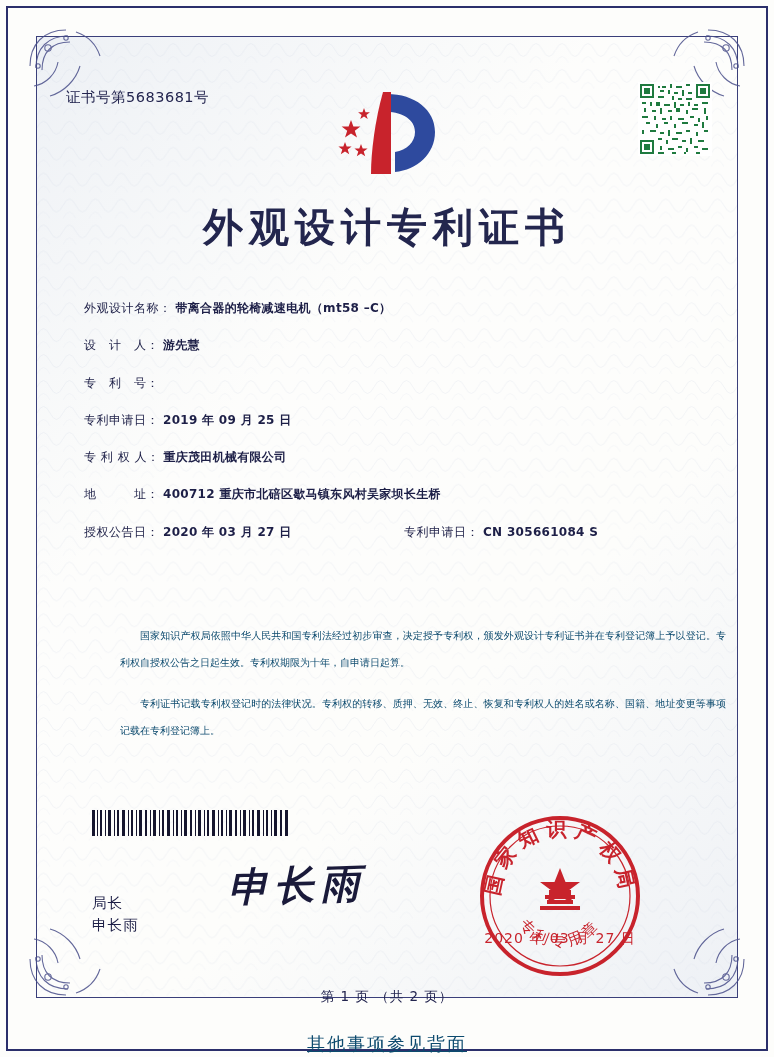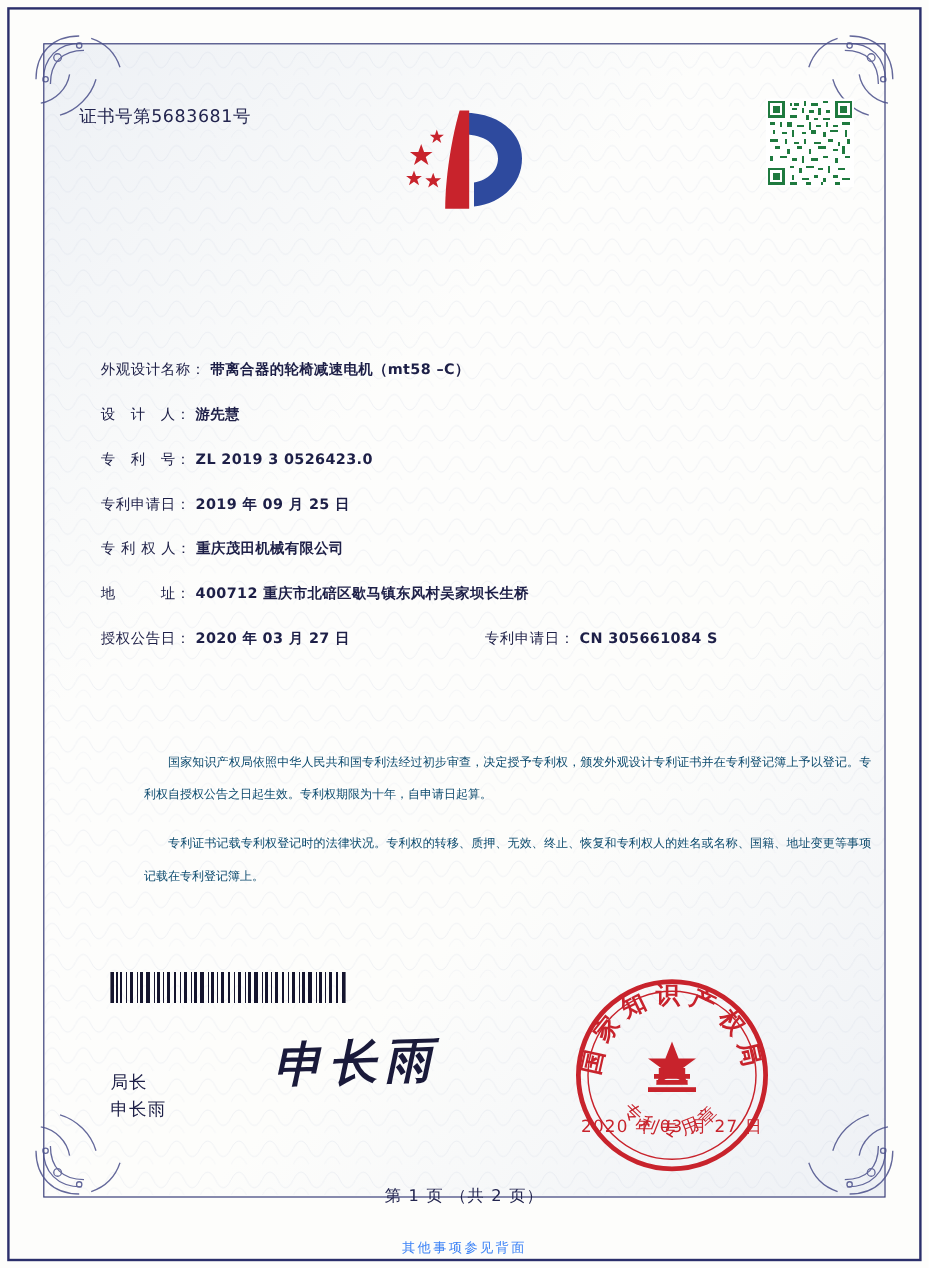--- a/index.html
+++ b/index.html
@@ -205,23 +205,24 @@
     text-align: center;
     font-size: 13.5px;
     color: #23254f;
     letter-spacing: 1px;
   }
   .footnote {
     position: absolute;
     left: 0; right: 0;
     top: 1032px;
     text-align: center;
-    font-size: 11px;
-    color: #3b82f6;
+    font-size: 18px;
+    color: #0c4a6e;
     letter-spacing: 2px;
+    text-decoration: underline;
   }
 </style>
 </head>
 <body>
 
 <div class="page">
 
   <div class="outer-border"></div>
   <div class="inner-border">
     <svg class="guilloche" viewBox="0 0 702 962" preserveAspectRatio="none">
@@ -400,33 +401,33 @@
 
       <g fill="#c8232c">
         <polygon points="34,34 36.4,40.6 43.4,40.6 37.8,44.8 40,51.5 34,47.4 28,51.5 30.2,44.8 24.6,40.6 31.6,40.6"></polygon>
         <polygon points="28,56 29.7,60.6 34.6,60.6 30.7,63.6 32.2,68.3 28,65.4 23.8,68.3 25.3,63.6 21.4,60.6 26.3,60.6"></polygon>
         <polygon points="44,58 45.7,62.6 50.6,62.6 46.7,65.6 48.2,70.3 44,67.4 39.8,70.3 41.3,65.6 37.4,62.6 42.3,62.6"></polygon>
         <polygon points="47,22 48.5,26.2 52.9,26.2 49.4,28.9 50.7,33.1 47,30.5 43.3,33.1 44.6,28.9 41.1,26.2 45.5,26.2"></polygon>
       </g>
     </svg>
   </div>
 
+  <div class="title">外观设计专利证书</div>
 
   <div class="fields">
     <div class="field-row">
       <span class="field-label">外观设计名称：</span>
       <span class="field-value">带离合器的轮椅减速电机（mt58 –C）</span>
     </div>
     <div class="field-row">
       <span class="field-label">设　计　人：</span>
       <span class="field-value">游先慧</span>
     </div>
     <div class="field-row">
       <span class="field-label">专　利　号：</span>
-      <span class="field-value">ZL 2019 3 0526423.0</span>
     </div>
     <div class="field-row">
       <span class="field-label">专利申请日：</span>
       <span class="field-value">2019 年 09 月 25 日</span>
     </div>
     <div class="field-row">
       <span class="field-label">专 利 权 人：</span>
       <span class="field-value">重庆茂田机械有限公司</span>
     </div>
     <div class="field-row">

